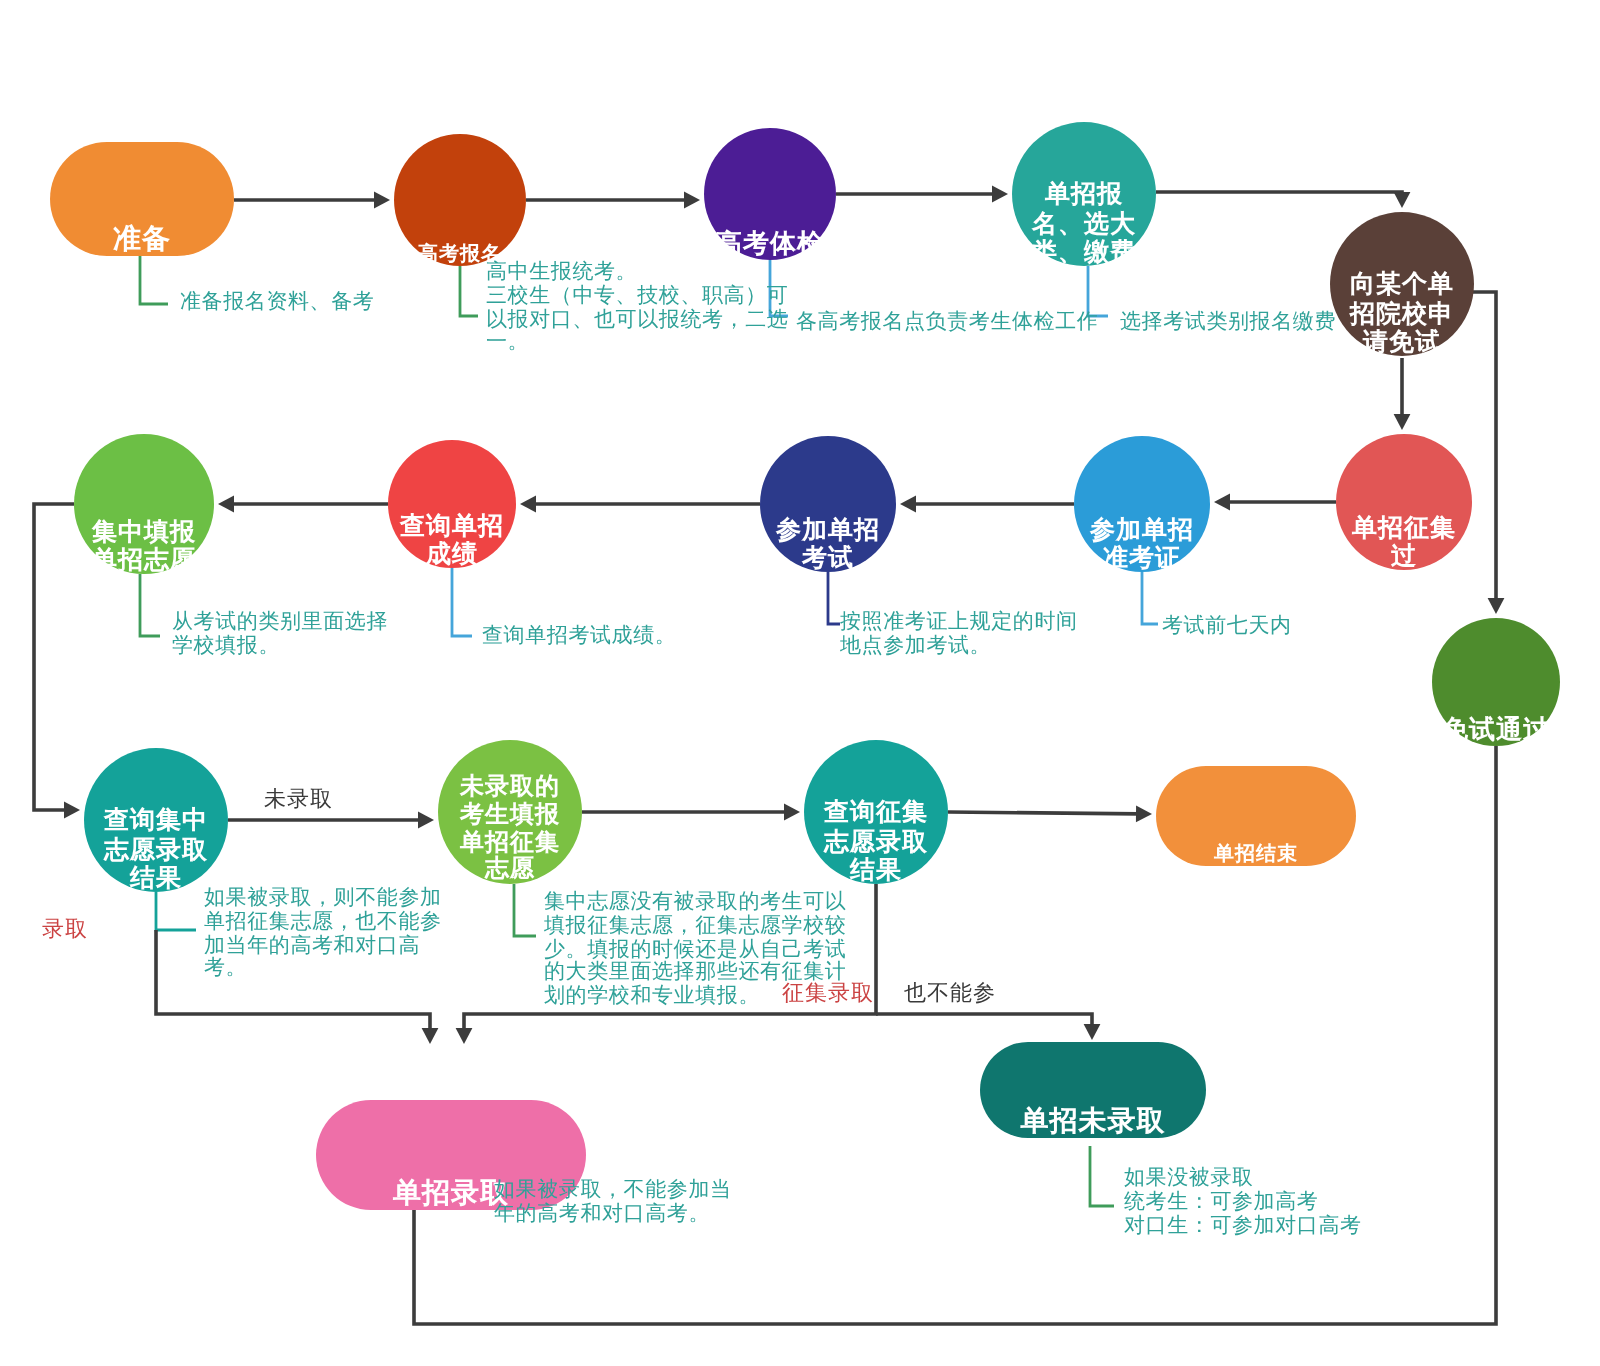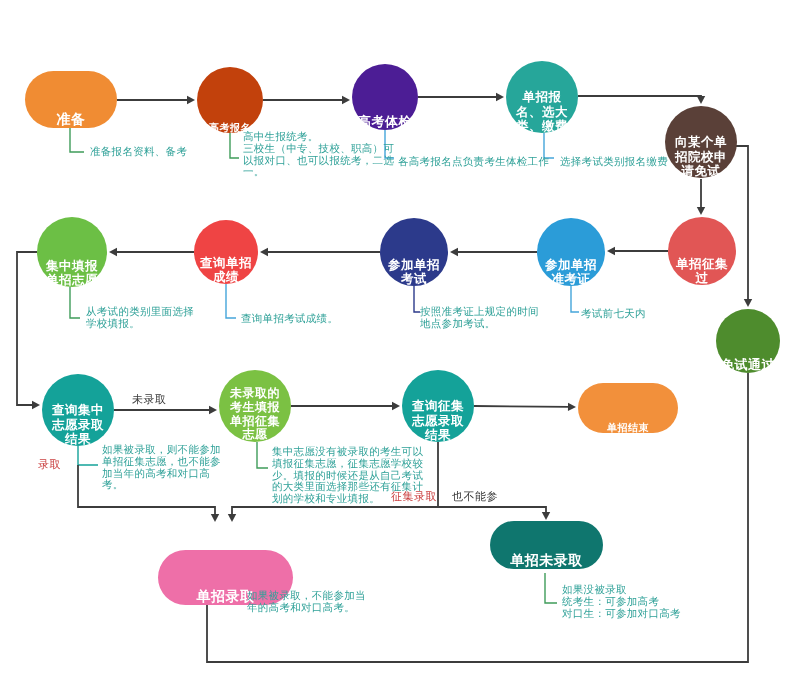--- a/index.html
+++ b/index.html
@@ -167,17 +167,17 @@
 填报征集志愿，征集志愿学校较
 少。填报的时候还是从自己考试
 的大类里面选择那些还有征集计
 划的学校和专业填报。</div>
       <div class="note" style="left: 247px; top: 590px; color: rgb(47, 161, 152);">如果被录取，不能参加当
 年的高考和对口高考。</div>
       <div class="note" style="left: 562px; top: 584px; color: rgb(47, 161, 152);">如果没被录取
 统考生：可参加高考
 对口生：可参加对口高考</div>
       <div class="flow-label" style="left: 132px; top: 392px; color: rgb(58, 58, 58);">未录取</div>
-      <div class="flow-label" style="left: 38px; top: 457px; color: rgb(203, 67, 67);">录取</div>
+      <div class="flow-label" style="left: 21px; top: 457px; color: rgb(203, 67, 67);">录取</div>
       <div class="flow-label" style="left: 391px; top: 489px; color: rgb(203, 67, 67);">征集录取</div>
       <div class="flow-label" style="left: 452px; top: 489px; color: rgb(58, 58, 58);">也不能参</div>
     </div>
 </div>
 
 </body></html>

